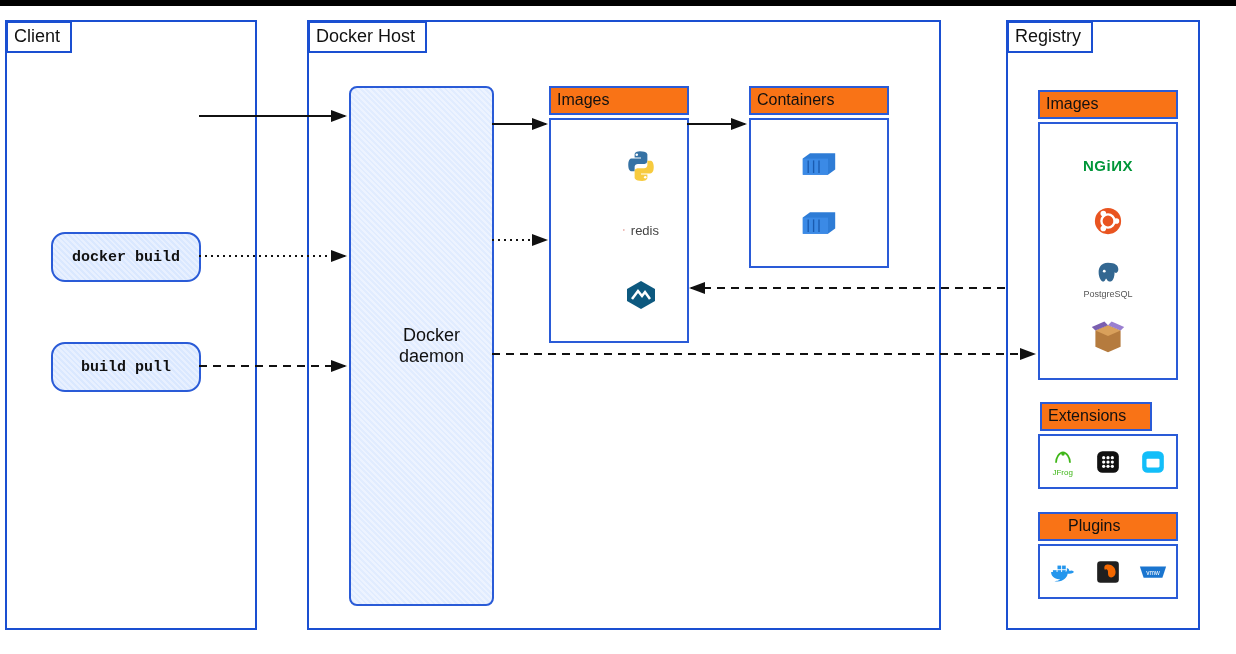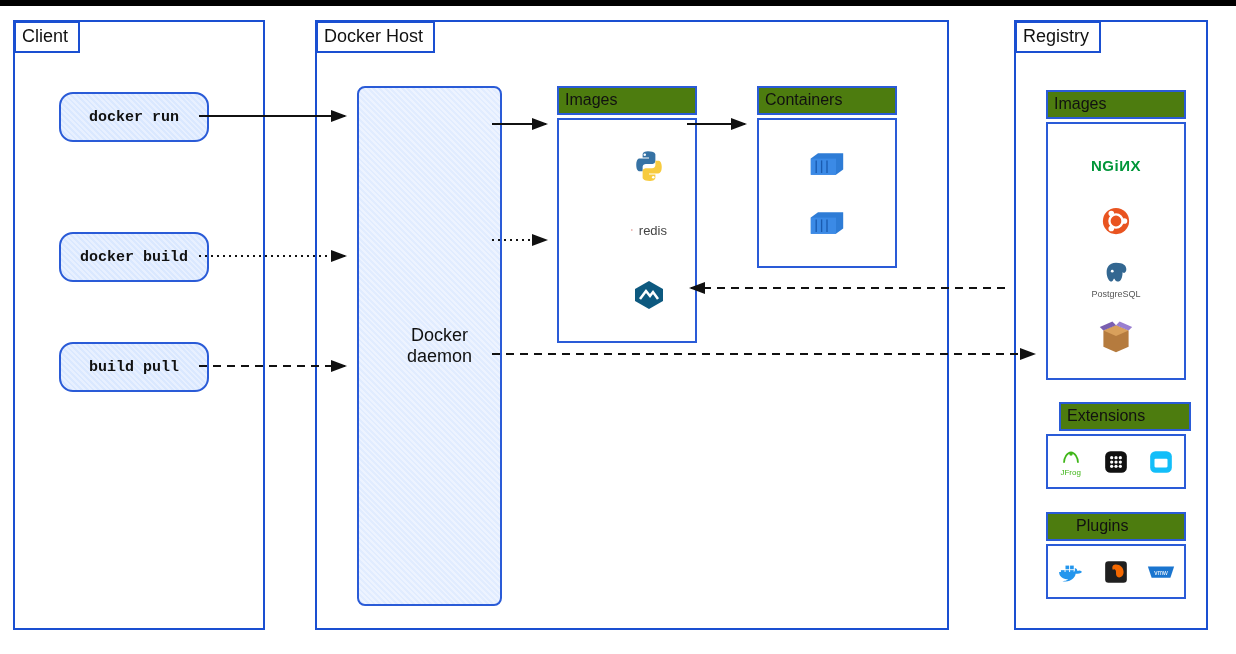--- a/index.html
+++ b/index.html
@@ -20,21 +20,20 @@
     background: #000;
   }
   .canvas {
     position: absolute;
     top: 6px; left: 0; right: 0; bottom: 0;
   }
   .panel {
     position: absolute;
     border: 2px solid #1a4fd1;
     background: #fff;
-    margin-left: 8px;
   }
   .panel-title {
     position: absolute;
     top: -1px;
     left: -1px;
     border: 2px solid #1a4fd1;
     background: #fff;
     padding: 3px 10px 4px 6px;
     font-size: 18px;
     color: #111;
@@ -67,21 +66,21 @@
     color: #111;
   }
   .sub-box {
     position: absolute;
     border: 2px solid #2a5bd7;
     background: #fff;
   }
   .sub-title {
     position: absolute;
     border: 2px solid #2a5bd7;
-    background: #4d7c0f;
+    background: #f97316;
     padding: 3px 10px 4px 6px;
     font-size: 16px;
     color: #111;
   }
   .icon-col {
     display: flex;
     flex-direction: column;
     align-items: center;
     justify-content: space-around;
     height: 100%;
@@ -103,23 +102,20 @@
 </style>
 </head>
 <body>
 
 <div class="topbar"></div>
 <div class="canvas">
 
   <div class="panel" style="left:5px; top:14px; width:252px; height:610px;">
     <div class="panel-title">Client</div>
 
-    <div class="command-box" style="left:44px; top:70px;">
-      <span>docker run</span>
-    </div>
     <div class="command-box" style="left:44px; top:210px;">
       <span>docker build</span>
     </div>
     <div class="command-box" style="left:44px; top:320px;">
       <span>build pull</span>
     </div>
   </div>
 
   <div class="panel" style="left:307px; top:14px; width:634px; height:610px;">
     <div class="panel-title">Docker Host</div>
@@ -208,21 +204,21 @@
           <svg viewBox="0 0 40 36" width="40" height="36">
             <polygon points="6,12 20,6 34,12 34,30 20,36 6,30" fill="#b57b3e"></polygon>
             <polygon points="6,12 20,18 34,12 20,6" fill="#d9a05b"></polygon>
             <polygon points="2,8 6,12 20,6 16,2" fill="#7a5fb0"></polygon>
             <polygon points="38,8 34,12 20,6 24,2" fill="#9a7fd0"></polygon>
           </svg>
         </div>
       </div>
     </div>
 
-    <div class="sub-title" style="left:43px; top:380px; width:132px;">Extensions</div>
+    <div class="sub-title" style="left:32px; top:380px; width:112px;">Extensions</div>
     <div class="sub-box" style="left:30px; top:412px; width:140px; height:55px;">
       <div class="icon-row">
         <div class="ic-col ic-sm">
           <svg viewBox="0 0 24 24" width="22" height="22">
               <path d="M4 18c0-6 4-12 8-12s8 6 8 12" fill="none" stroke="#3fb618" stroke-width="2"></path>
               <circle cx="12" cy="8" r="2" fill="#3fb618"></circle>
             </svg>
           <span style="font-size:8px;color:#3fb618;">JFrog</span>
         </div>
         <div class="ic ic-sm">

